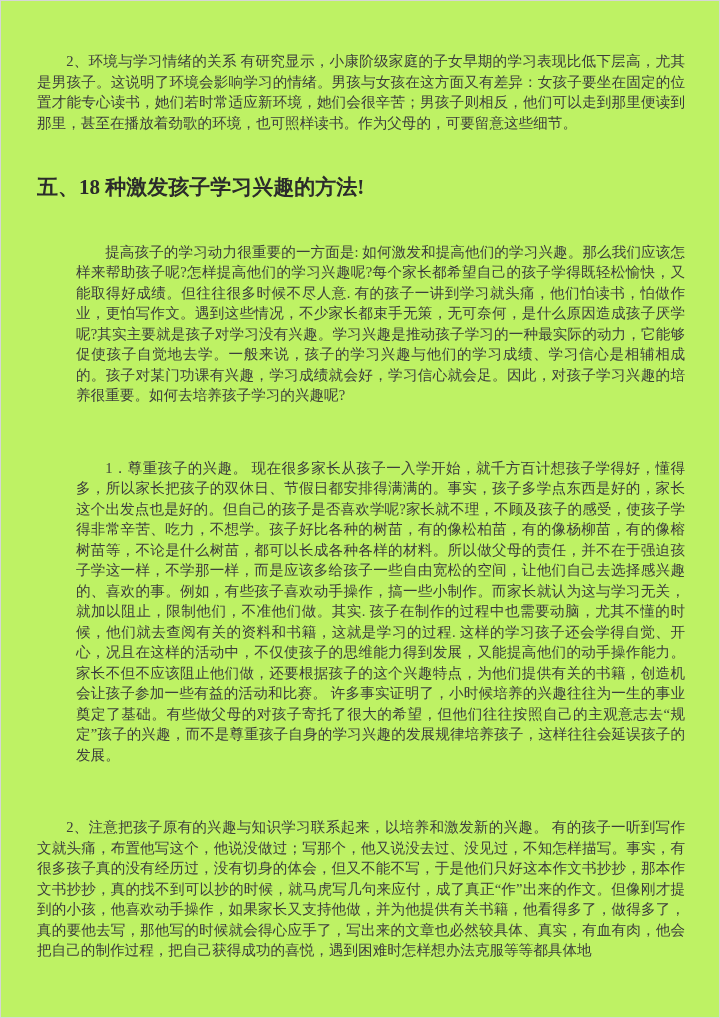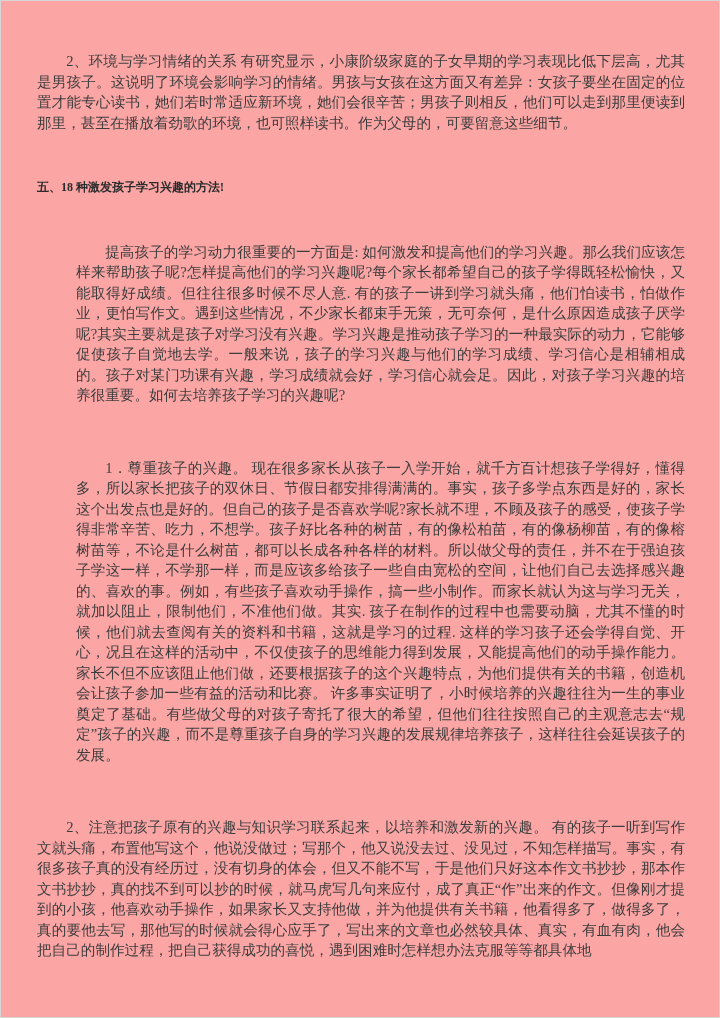--- a/index.html
+++ b/index.html
@@ -6,41 +6,41 @@
   html, body {
     margin: 0;
     padding: 0;
     background: #ffffff;
   }
   .page {
     position: relative;
     width: 720px;
     height: 1018px;
     box-sizing: border-box;
-    background: #fca5a5;
+    background: #bef264;
     border: 1px solid #d6d6d6;
     padding: 50px 34px 0 36px;
     font-family: "Liberation Serif", "DejaVu Serif", serif;
     font-size: 14.6px;
     line-height: 20.5px;
     color: #3d3d3d;
     text-align: justify;
     overflow: hidden;
   }
   .para {
     margin: 0 0 44px 0;
     text-indent: 2em;
   }
   .para.gap-lg {
     margin-bottom: 52px;
     margin-left: 39px;
   }
   .heading {
     margin: 0 0 44px 0;
-    font-size: 12px;
+    font-size: 21px;
     line-height: 20.5px;
     font-weight: bold;
     color: #2b2b2b;
     text-indent: 0;
   }
 </style>
 </head>
 <body>
 
 <div class="page">

